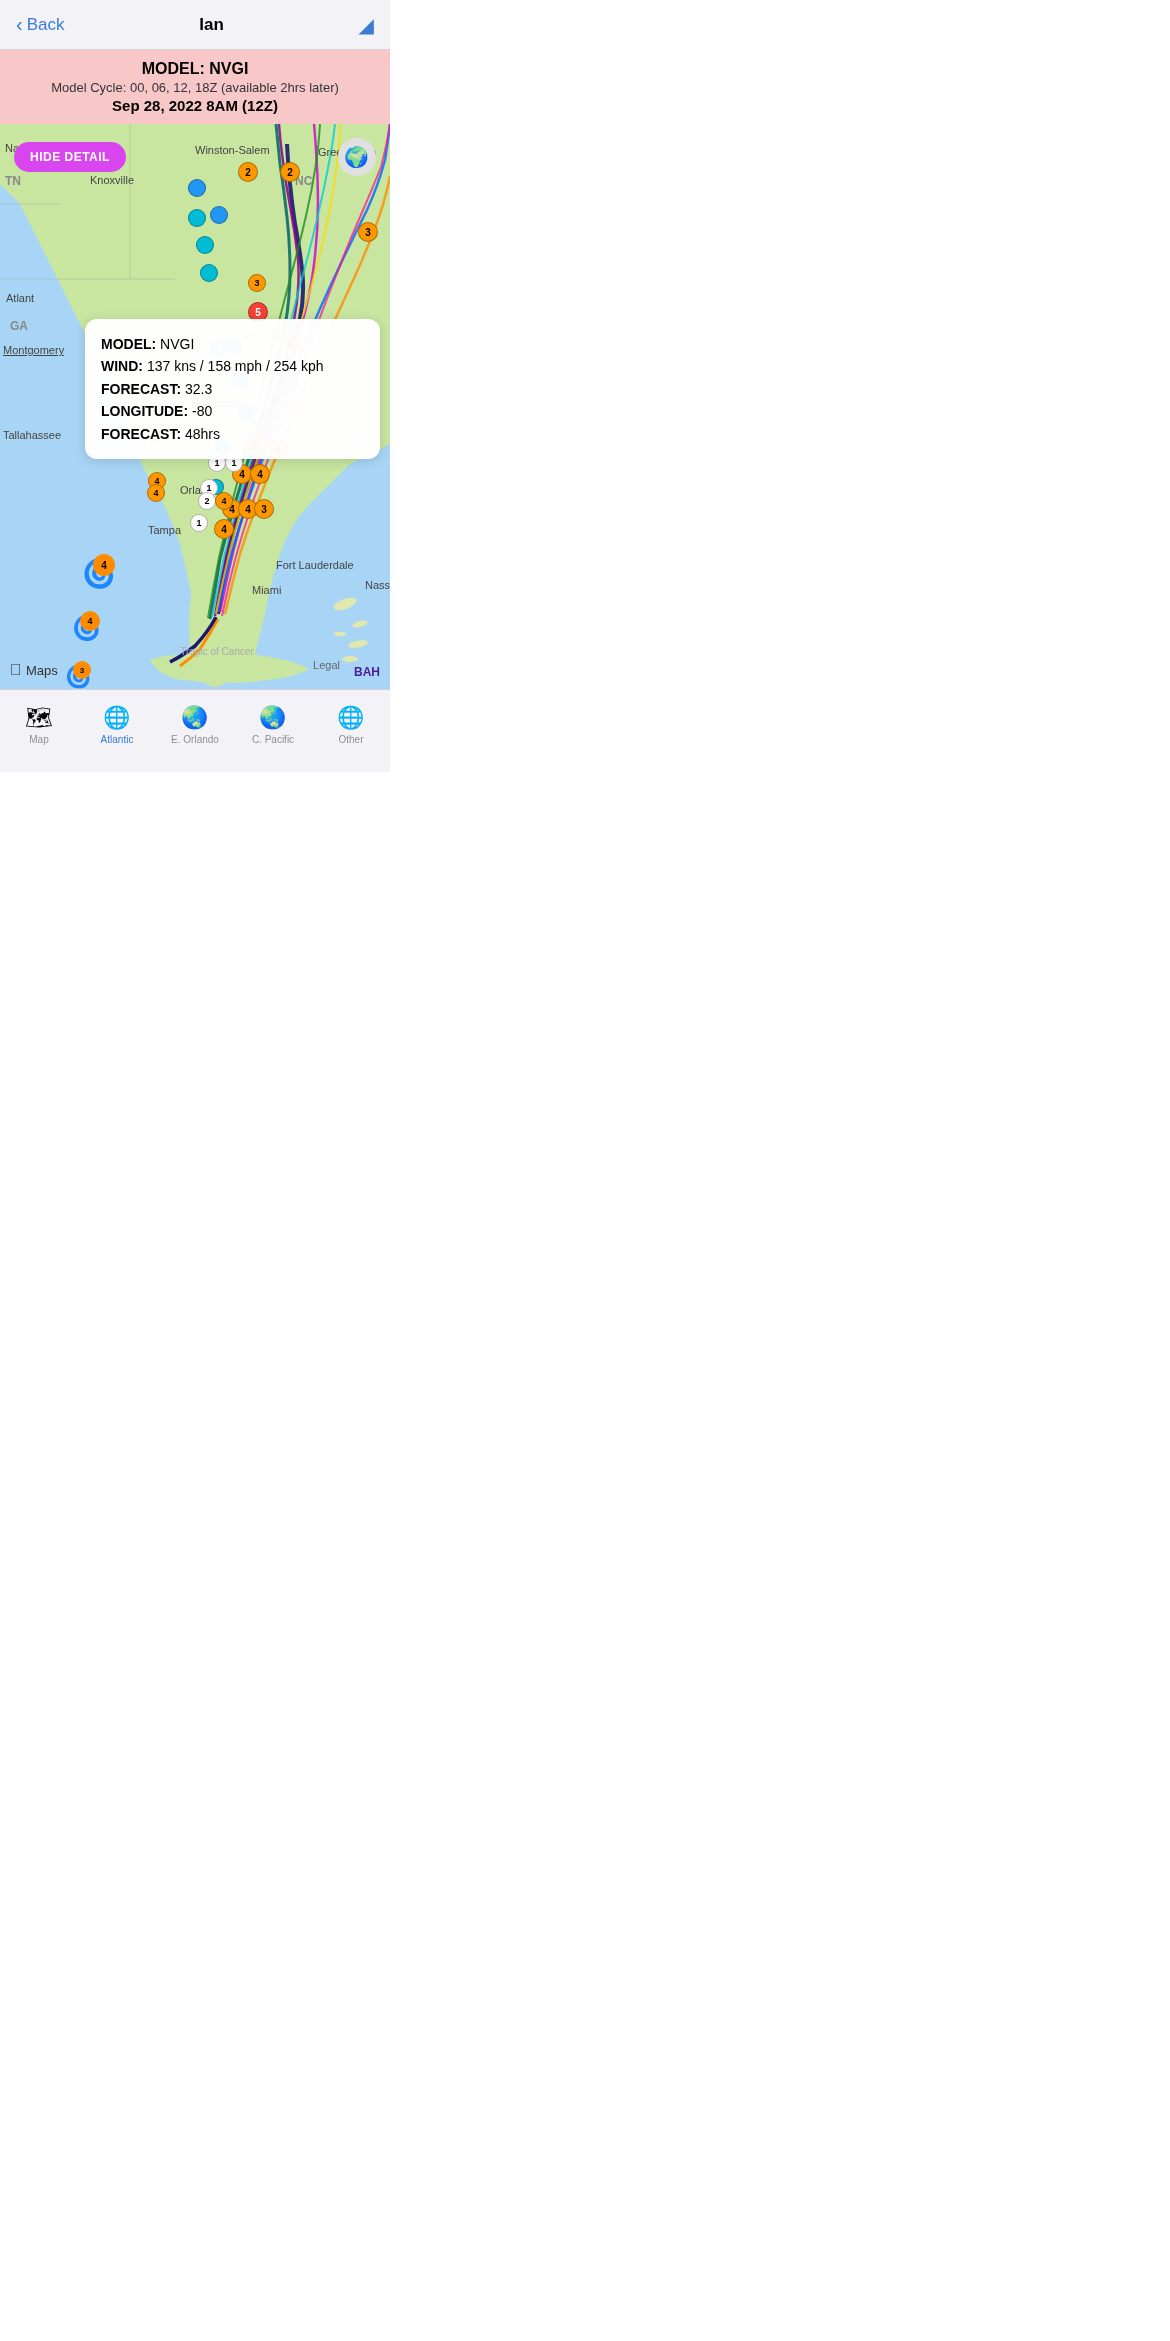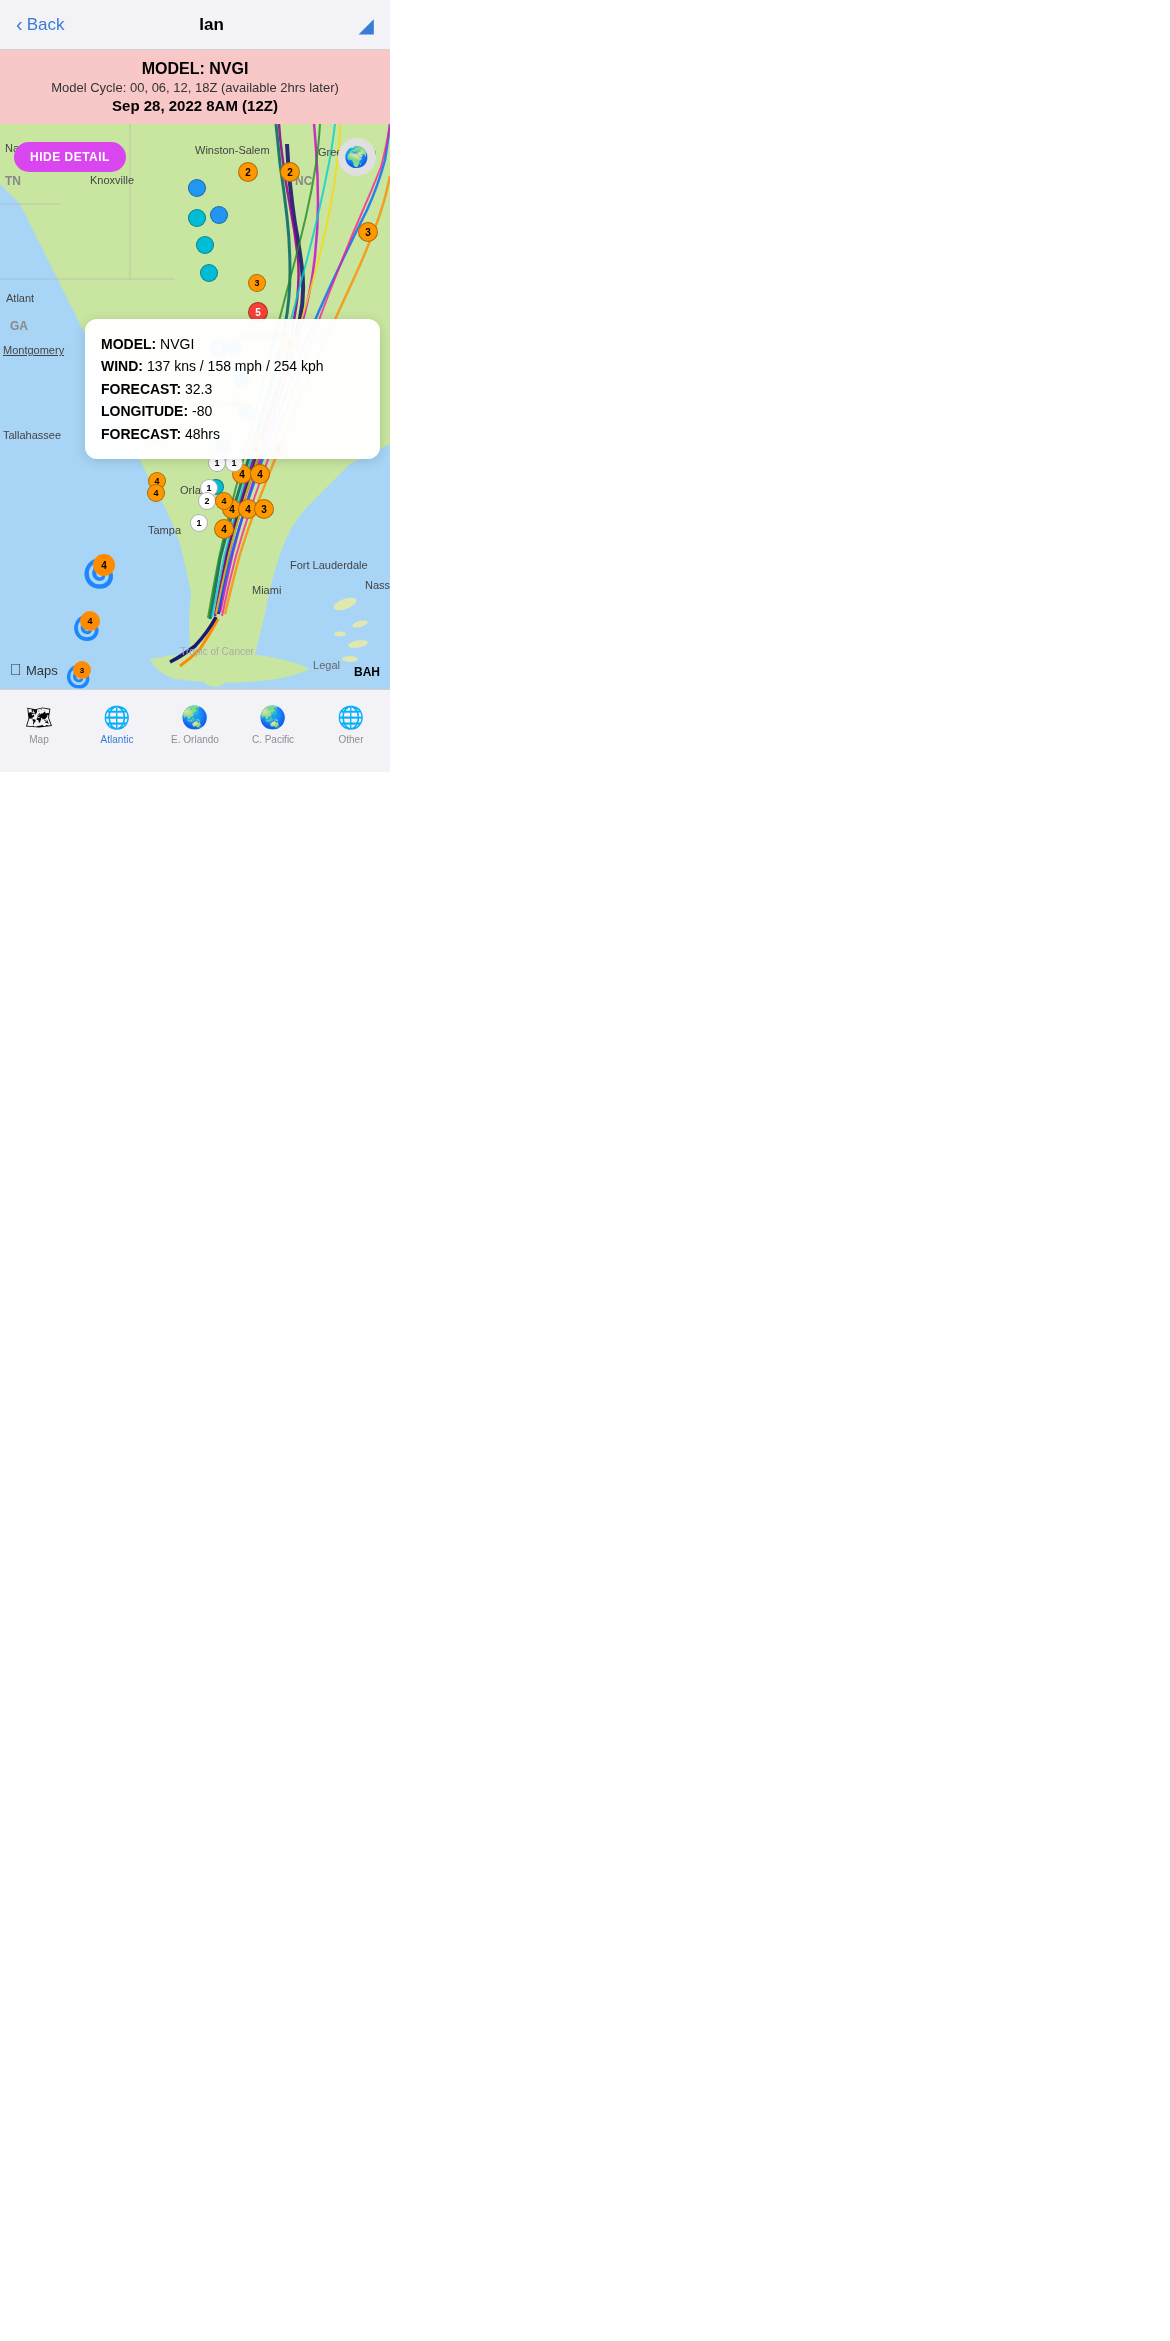--- a/index.html
+++ b/index.html
@@ -201,21 +201,21 @@
       color: #666;
       z-index: 5;
     }
 
     .bah-text {
       position: absolute;
       bottom: 10px;
       right: 10px;
       font-size: 12px;
       font-weight: 700;
-      color: #000000;
+      color: #4c1d95;
       z-index: 5;
       margin-left: 8px;
     }
 
     .tropic-label {
       position: absolute;
       bottom: 32px;
       left: 50%;
       transform: translateX(-20%);
       font-size: 10px;
@@ -342,21 +342,21 @@
   <span class="map-label map-label-state" style="top:50px; left:5px;">TN</span>
   <span class="map-label map-label-state" style="top:50px; left:295px;">NC</span>
   <span class="map-label" style="top:168px; left:6px;">Atlant</span>
   <span class="map-label map-label-state" style="top:195px; left:10px;">GA</span>
   <span class="map-label" style="top:220px; left:3px;text-decoration:underline;">Montgomery</span>
   <span class="map-label" style="top:305px; left:3px;">Tallahassee</span>
   <span class="map-label" style="top:273px; left:185px;">Jacksonville</span>
   <span class="map-label map-label-state" style="top:310px; left:150px;">FL</span>
   <span class="map-label" style="top:360px; left:180px;">Orlando</span>
   <span class="map-label" style="top:400px; left:148px;">Tampa</span>
-  <span class="map-label" style="top:435px; left:257px;padding-left:33px;">Fort Lauderdale</span>
+  <span class="map-label" style="top:435px; left:243px;padding-left:33px;">Fort Lauderdale</span>
   <span class="map-label" style="top:460px; left:252px;">Miami</span>
   <span class="map-label" style="top:455px; left:365px;">Nass</span>
   <span class="map-label" style="top:205px; left:240px;">Savannah</span>
 
   <div class="marker marker-cyan" style="width:18px;height:18px;top:85px;left:188px;"></div>
   <div class="marker marker-cyan" style="width:18px;height:18px;top:112px;left:196px;"></div>
   <div class="marker marker-cyan" style="width:18px;height:18px;top:140px;left:200px;"></div>
   <div class="marker marker-cyan" style="width:16px;height:16px;top:215px;left:226px;"></div>
   <div class="marker marker-cyan" style="width:16px;height:16px;top:248px;left:233px;"></div>
   <div class="marker marker-cyan" style="width:16px;height:16px;top:280px;left:238px;"></div>

